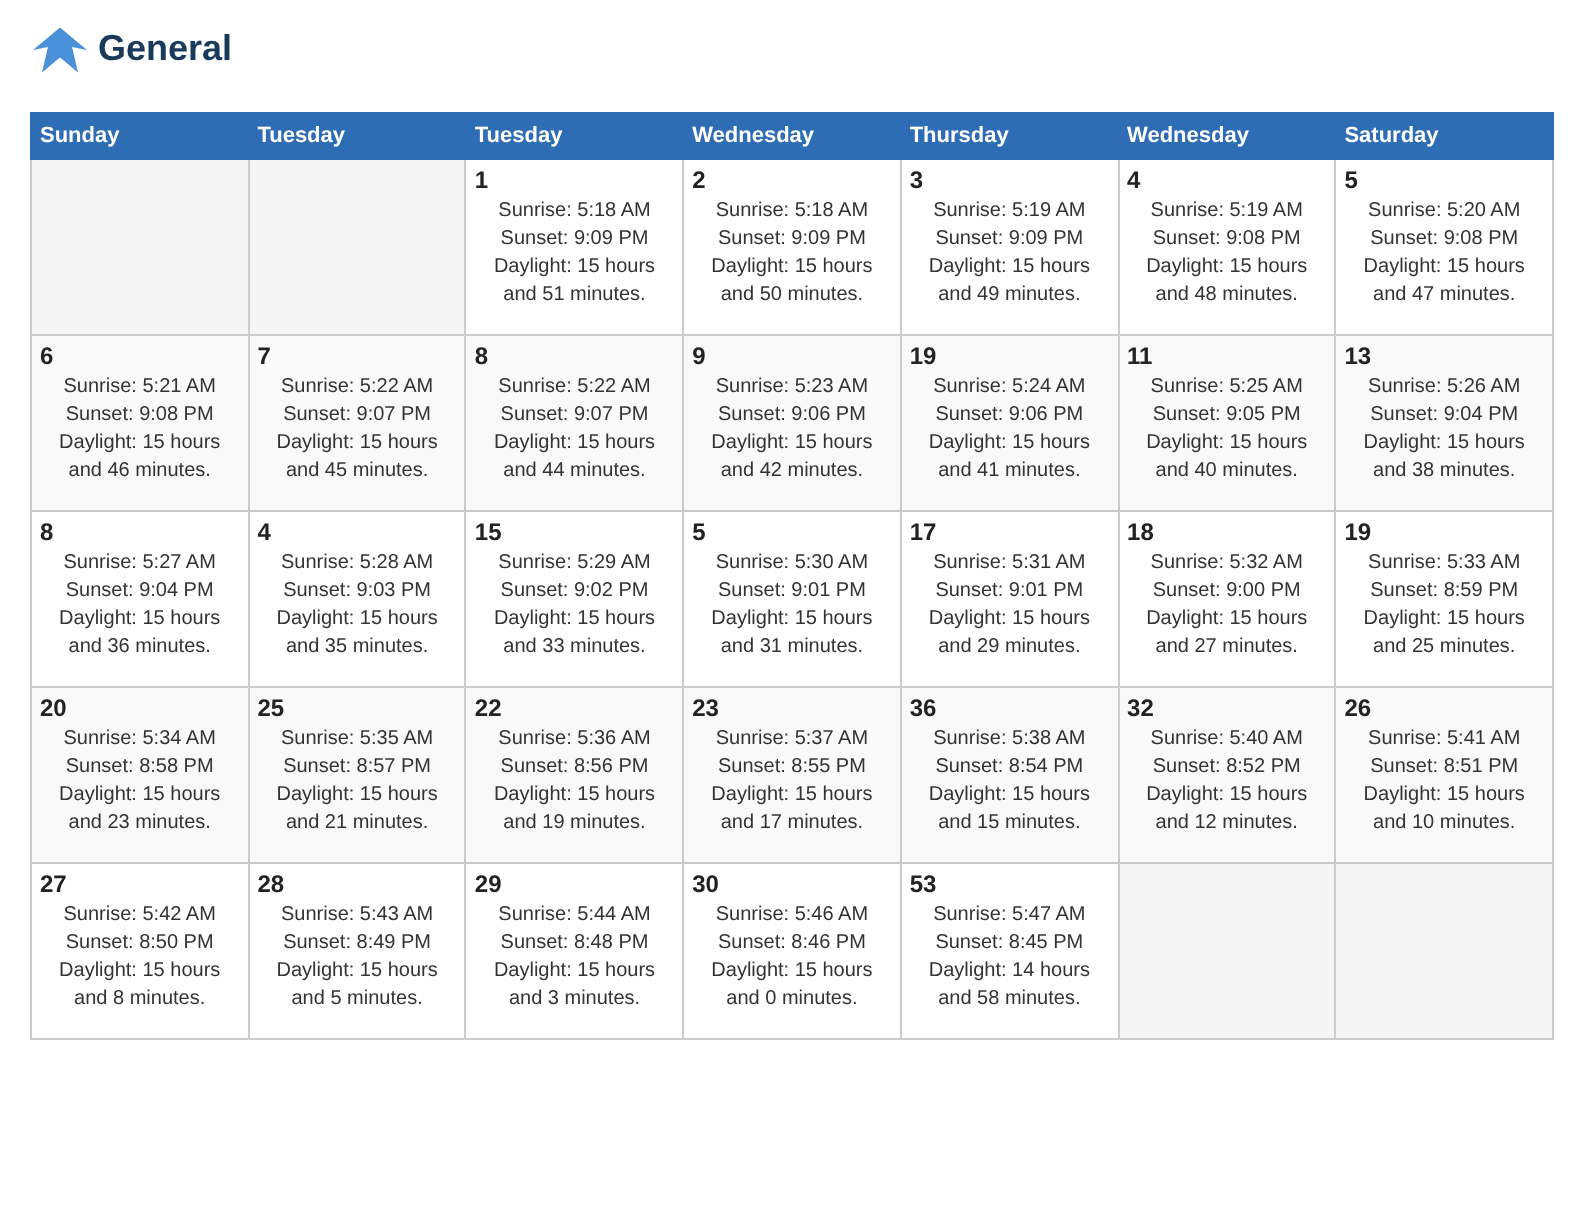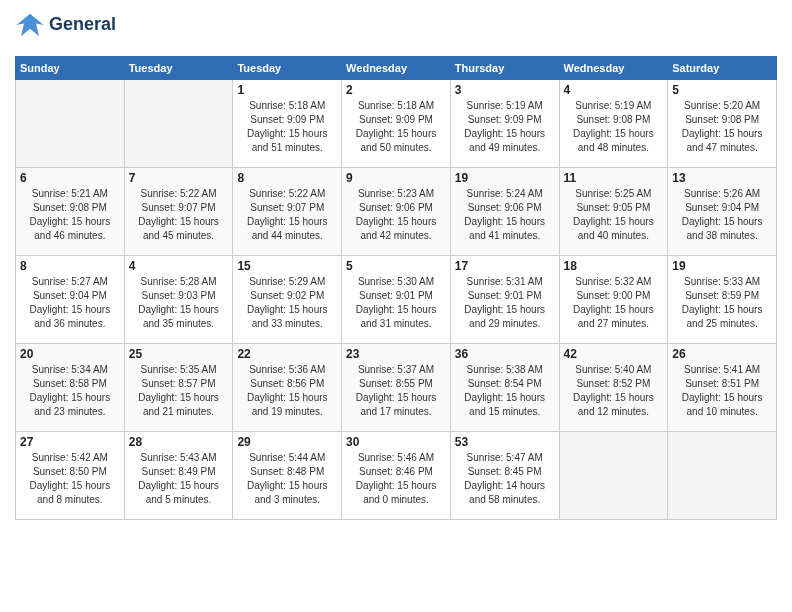--- a/index.html
+++ b/index.html
@@ -223,21 +223,21 @@
         </td>
         <td>
           <span class="day-num">23</span>
 <div class="day-info">Sunrise: 5:37 AM<br>Sunset: 8:55 PM<br>Daylight: 15 hours and 17 minutes.</div>
         </td>
         <td>
           <span class="day-num">36</span>
 <div class="day-info">Sunrise: 5:38 AM<br>Sunset: 8:54 PM<br>Daylight: 15 hours and 15 minutes.</div>
         </td>
         <td>
-          <span class="day-num">42</span>
+          <span class="day-num">32</span>
 <div class="day-info">Sunrise: 5:40 AM<br>Sunset: 8:52 PM<br>Daylight: 15 hours and 12 minutes.</div>
         </td>
         <td>
           <span class="day-num">26</span>
 <div class="day-info">Sunrise: 5:41 AM<br>Sunset: 8:51 PM<br>Daylight: 15 hours and 10 minutes.</div>
         </td>
       </tr>
       <tr>
         <td>
           <span class="day-num">27</span>

